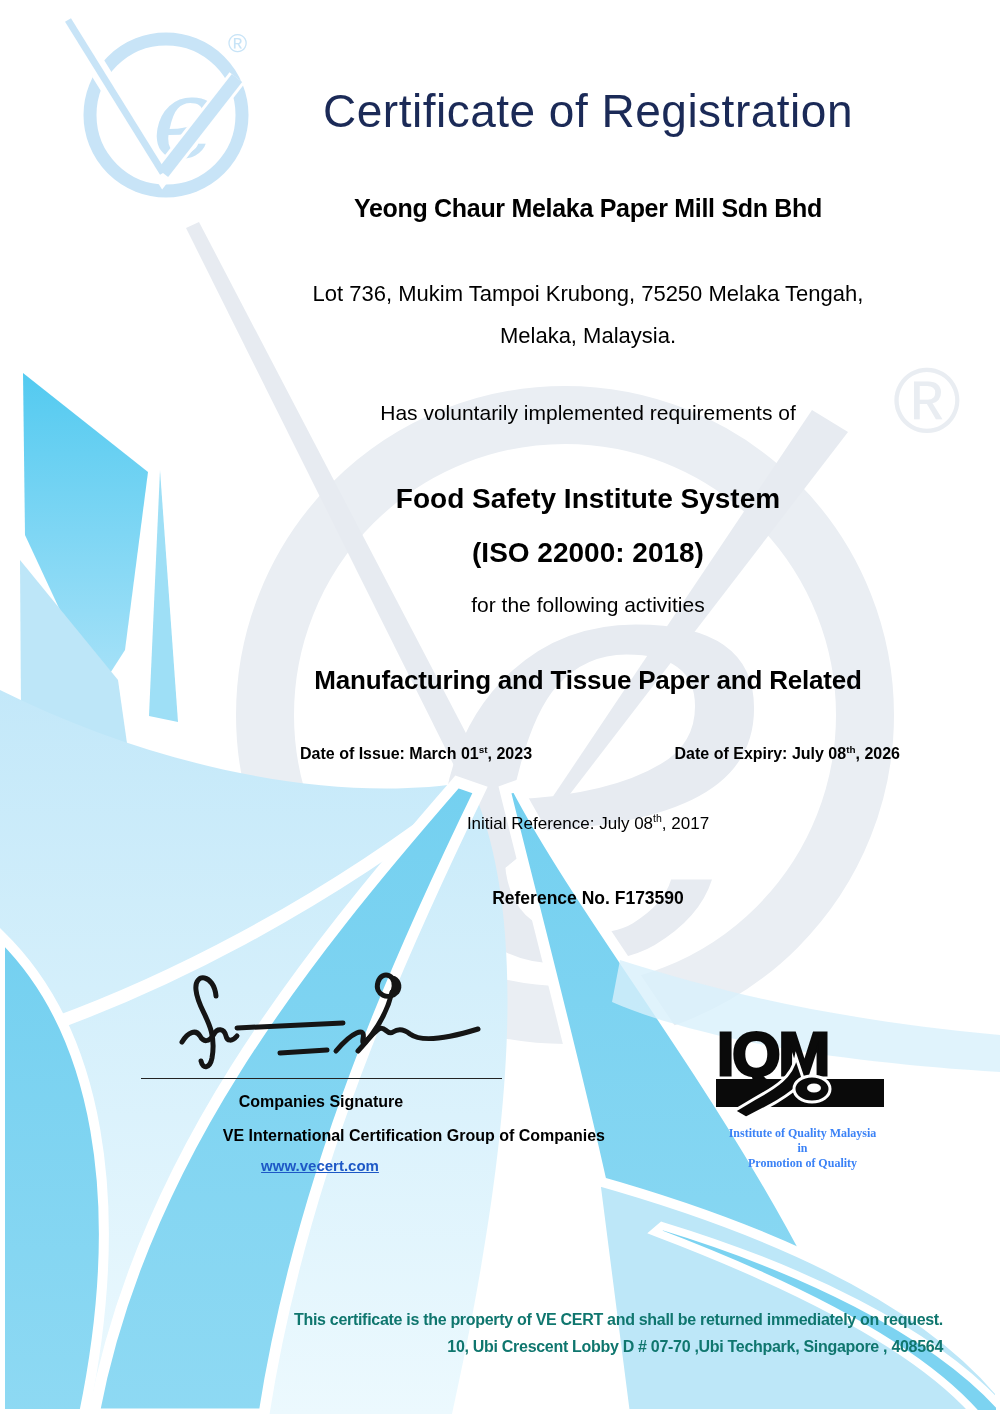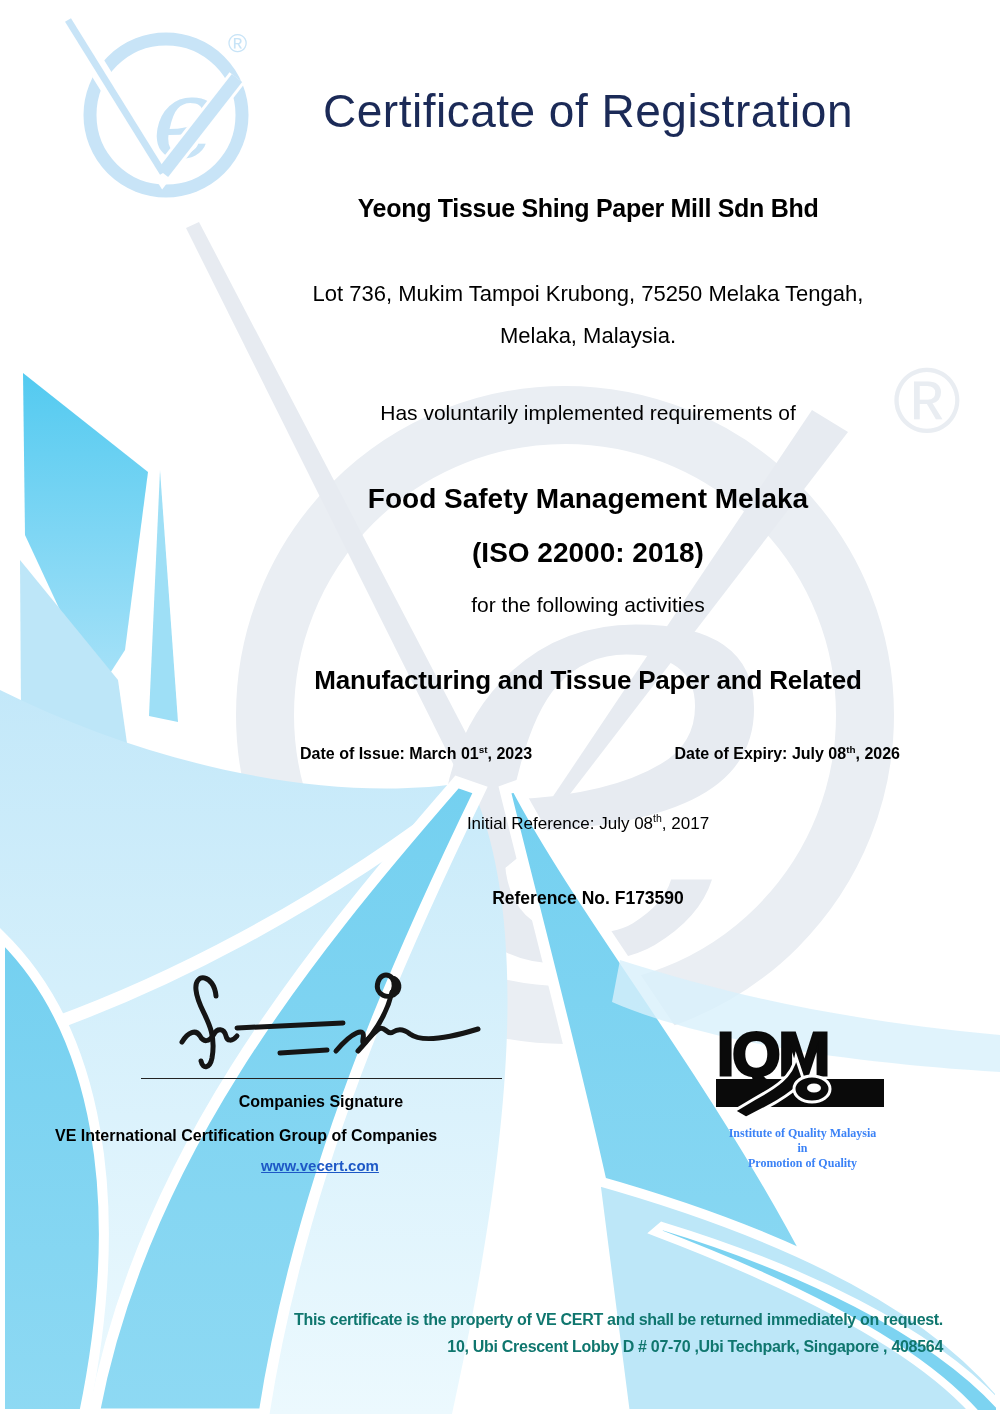--- a/index.html
+++ b/index.html
@@ -21,21 +21,21 @@
   .following{top:593px;font-size:21px;}
   .activities{top:665px;font-size:26px;font-weight:700;letter-spacing:-.2px;}
   .dates{position:absolute;left:300px;right:100px;top:745px;display:flex;
          justify-content:space-between;font-size:16px;font-weight:700;}
   .initialref{top:814px;font-size:17px;}
   .refno{top:888px;font-size:17.5px;font-weight:700;}
   sup{font-size:62%;vertical-align:super;line-height:0;}
   .sig-line{position:absolute;left:141px;top:1078px;width:361px;border-top:1.5px solid #222;}
   .sig-label{position:absolute;left:140px;width:362px;top:1093px;text-align:center;
              font-size:16px;font-weight:700;}
-  .sig-org{position:absolute;left:55px;width:550px;top:1127px;text-align:left;
+  .sig-org{position:absolute;left:55px;width:550px;top:1127px;text-align:right;
            font-size:16px;font-weight:700;}
   .sig-web{position:absolute;left:140px;width:360px;top:1157px;text-align:center;}
   .sig-web a{font-size:15px;font-weight:700;color:#1d58c6;text-decoration:underline;cursor:pointer;}
   .iqm-caption{position:absolute;left:690px;width:225px;top:1126px;text-align:center;
                font-family:"Liberation Serif",serif;font-weight:700;font-size:12px;line-height:15px;color:#3b82f6;}
   .footer{position:absolute;left:250px;right:57px;top:1306px;text-align:right;
           font-size:16px;font-weight:700;letter-spacing:-.3px;color:#0f766e;line-height:27px;}
 </style>
 </head>
 <body>
@@ -87,25 +87,25 @@
       <circle cx="166" cy="115" r="76" fill="none" stroke="#c8e4f7" stroke-width="13"></circle>
       <text x="152" y="157" font-family="DejaVu Serif, serif" font-style="italic" font-size="112" fill="#c8e4f7" stroke="#ffffff" stroke-width="6" paint-order="stroke">e</text>
       <path d="M68,20 L163,173 L237,78" fill="none" stroke="#ffffff" stroke-width="19"></path>
       <path d="M68,20 L163,173" fill="none" stroke="#c8e4f7" stroke-width="7"></path>
       <path d="M163,173 L237,78" fill="none" stroke="#c8e4f7" stroke-width="13"></path>
       <text x="228" y="52" font-family="Liberation Sans, sans-serif" font-size="26" fill="#c8e4f7">®</text>
     </g>
   </svg>
 
   <div class="row title">Certificate of Registration</div>
-  <div class="row company">Yeong Tissue Shing Paper Mill Sdn Bhd</div>
+  <div class="row company">Yeong Chaur Melaka Paper Mill Sdn Bhd</div>
   <div class="row addr1">Lot 736, Mukim Tampoi Krubong, 75250 Melaka Tengah,</div>
   <div class="row addr2">Melaka, Malaysia.</div>
   <div class="row intro">Has voluntarily implemented requirements of</div>
-  <div class="row fsms">Food Safety Management Melaka</div>
+  <div class="row fsms">Food Safety Institute System</div>
   <div class="row iso">(ISO 22000: 2018)</div>
   <div class="row following">for the following activities</div>
   <div class="row activities">Manufacturing and Tissue Paper and Related</div>
 
   <div class="dates">
     <span><span>Date of Issue: March 01</span><sup>st</sup><span>, 2023</span></span>
     <span><span>Date of Expiry:  July 08</span><sup>th</sup><span>, 2026</span></span>
   </div>
 
   <div class="row initialref">

